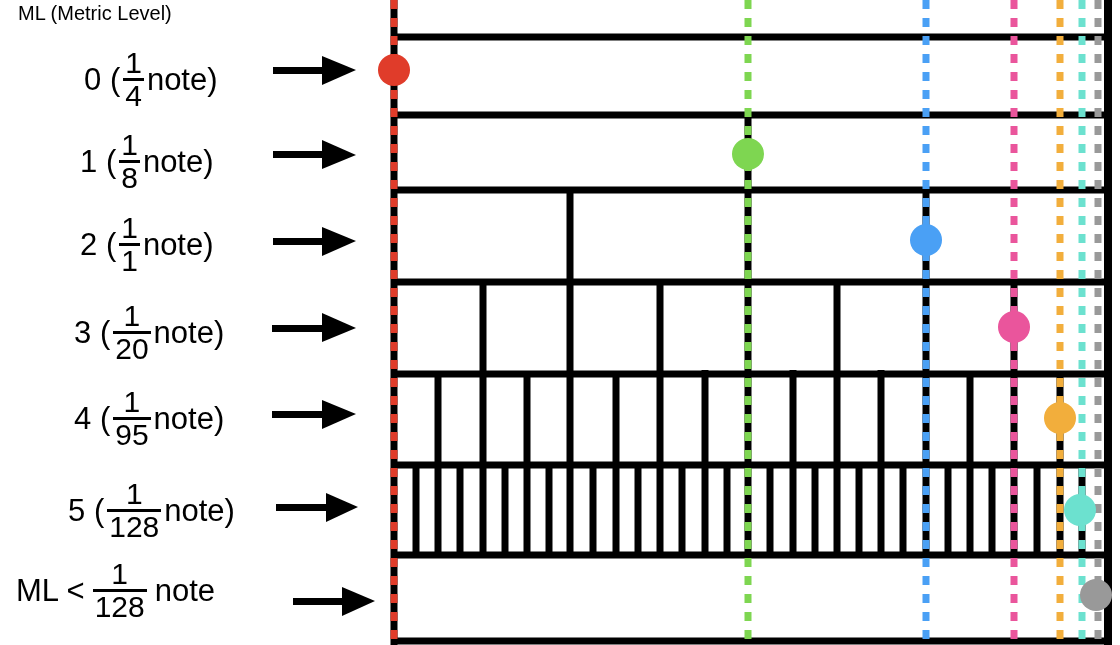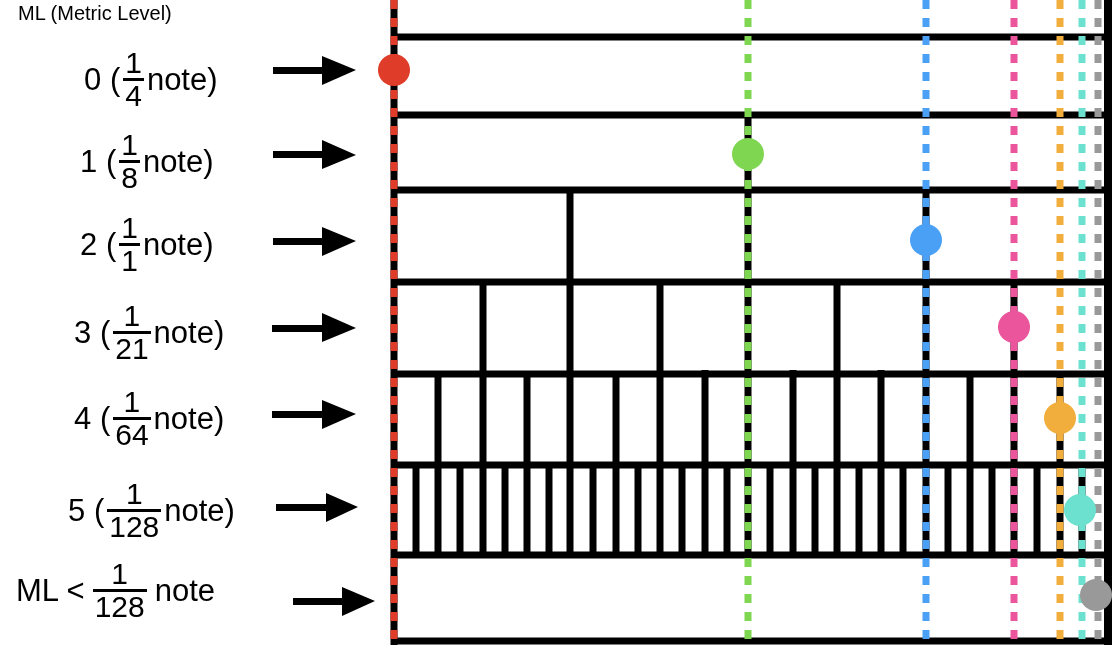--- a/index.html
+++ b/index.html
@@ -38,29 +38,29 @@
   <span class="frac">
       <span class="num">1</span>
       <span class="den">1</span>
     </span>
   <span>note)</span>
 </div>
 <div class="label" style="left:74px; top:301px;">
   <span>3</span>&nbsp;<span>(</span>
   <span class="frac">
       <span class="num">1</span>
-      <span class="den">21</span>
+      <span class="den">20</span>
     </span>
   <span>note)</span>
 </div>
 <div class="label" style="left:74px; top:387px;">
   <span>4</span>&nbsp;<span>(</span>
   <span class="frac">
       <span class="num">1</span>
-      <span class="den">64</span>
+      <span class="den">95</span>
     </span>
   <span>note)</span>
 </div>
 <div class="label" style="left:68px; top:479px;">
   <span>5</span>&nbsp;<span>(</span>
   <span class="frac">
       <span class="num">1</span>
       <span class="den">128</span>
     </span>
   <span>note)</span>

